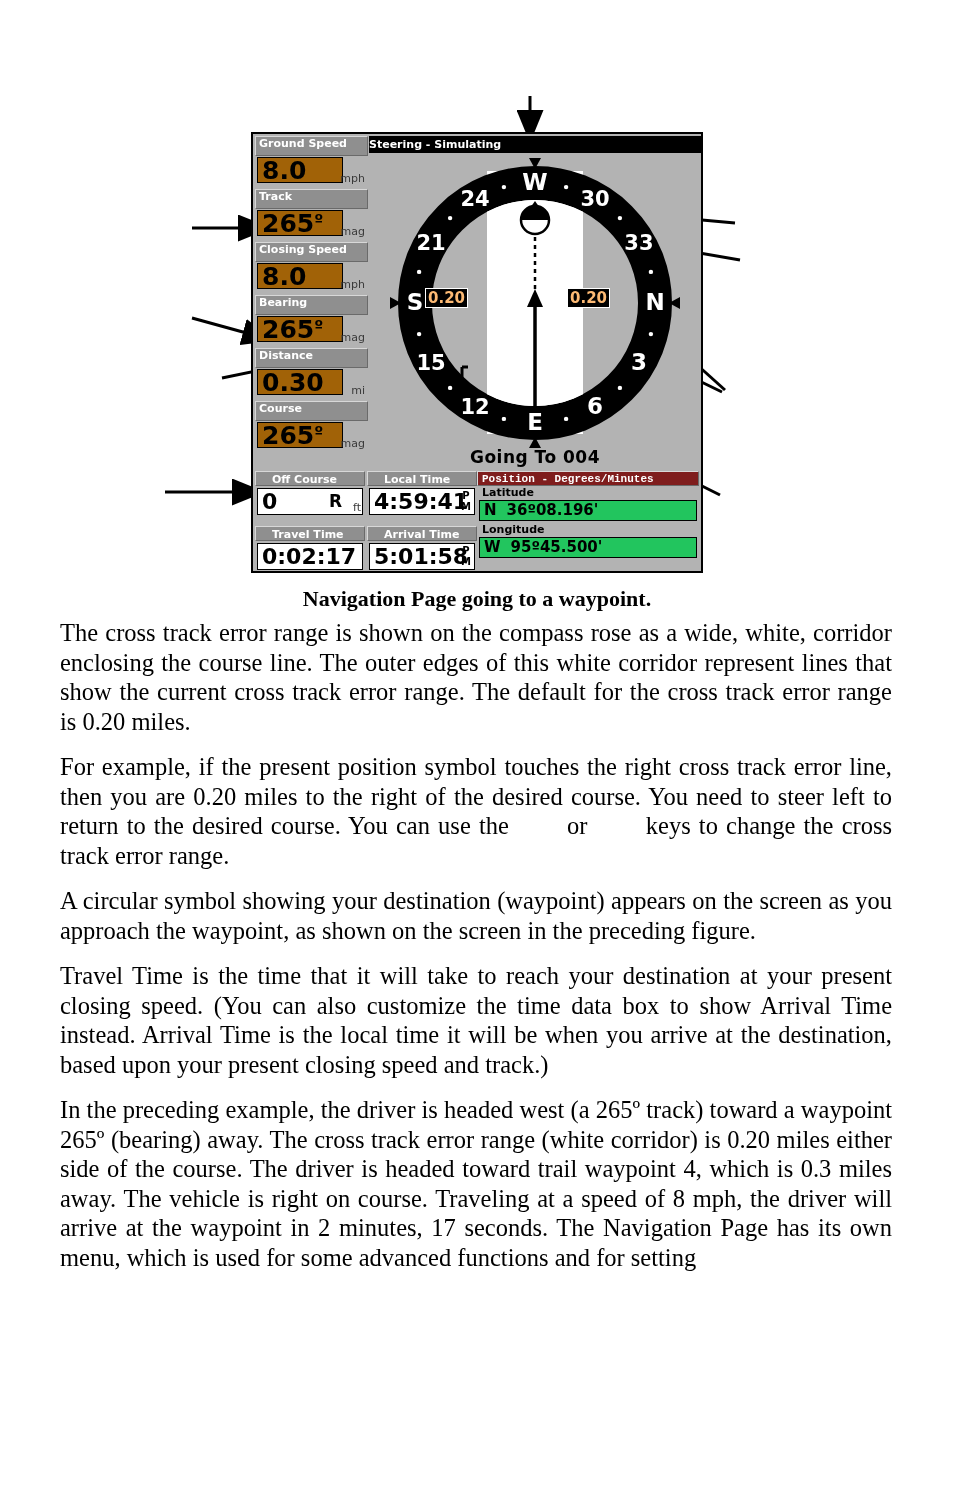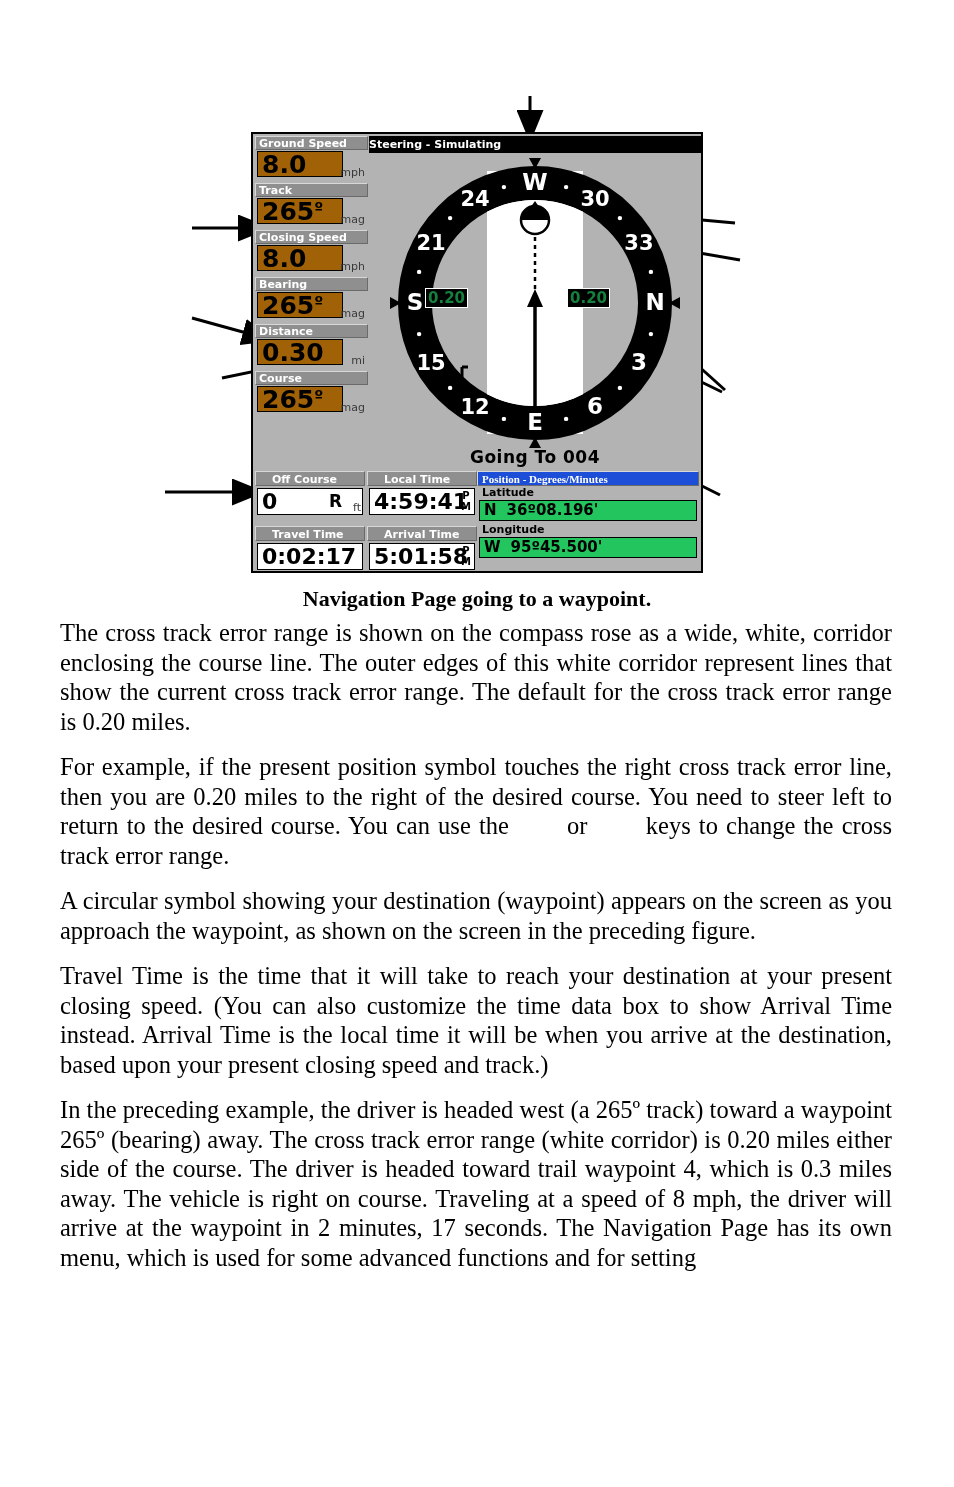--- a/index.html
+++ b/index.html
@@ -55,21 +55,21 @@
     background: #b3b3b3;
     padding: 0;
   }
   .dbox-label {
     background: #8f8f8f;
     color: #ffffff;
     font-family: "DejaVu Sans", sans-serif;
     font-size: 11px;
     font-weight: bold;
     line-height: 14px;
-    height: 14px;
+    height: 20px;
     padding: 0 0 0 3px;
     border-top: 1px solid #d8d8d8;
     border-left: 1px solid #d8d8d8;
     border-right: 1px solid #6a6a6a;
     border-bottom: 1px solid #6a6a6a;
     box-sizing: border-box;
     overflow: hidden;
     white-space: nowrap;
     letter-spacing: 0px;
   }
@@ -164,21 +164,21 @@
     text-align: center;
     font-family: "DejaVu Sans", sans-serif;
     font-size: 17px;
     font-weight: bold;
     color: #000000;
     letter-spacing: 0.5px;
   }
   .xte-label {
     position: absolute;
     background: #000000;
-    color: #15803d;
+    color: #fdba74;
     font-family: "DejaVu Sans", sans-serif;
     font-weight: bold;
     font-size: 15px;
     line-height: 18px;
     padding: 0 2px;
     border: 1px solid #ffffff;
   }
 
   
   #bottom-row {
@@ -242,23 +242,23 @@
   
   #position-panel {
     position: absolute;
     left: 224px;
     top: 337px;
     width: 222px;
     height: 100px;
     background: #b3b3b3;
   }
   #position-title {
-    background: #1d4ed8;
+    background: #7f1d1d;
     color: #ffffff;
-    font-family: Liberation Serif, serif;
+    font-family: Liberation Mono, monospace;
     font-size: 11px;
     font-weight: bold;
     line-height: 15px;
     height: 15px;
     padding-left: 4px;
     border-top: 1px solid #d8d8d8;
     border-left: 1px solid #d8d8d8;
     border-right: 1px solid #6a6a6a;
     border-bottom: 1px solid #6a6a6a;
     box-sizing: border-box;

